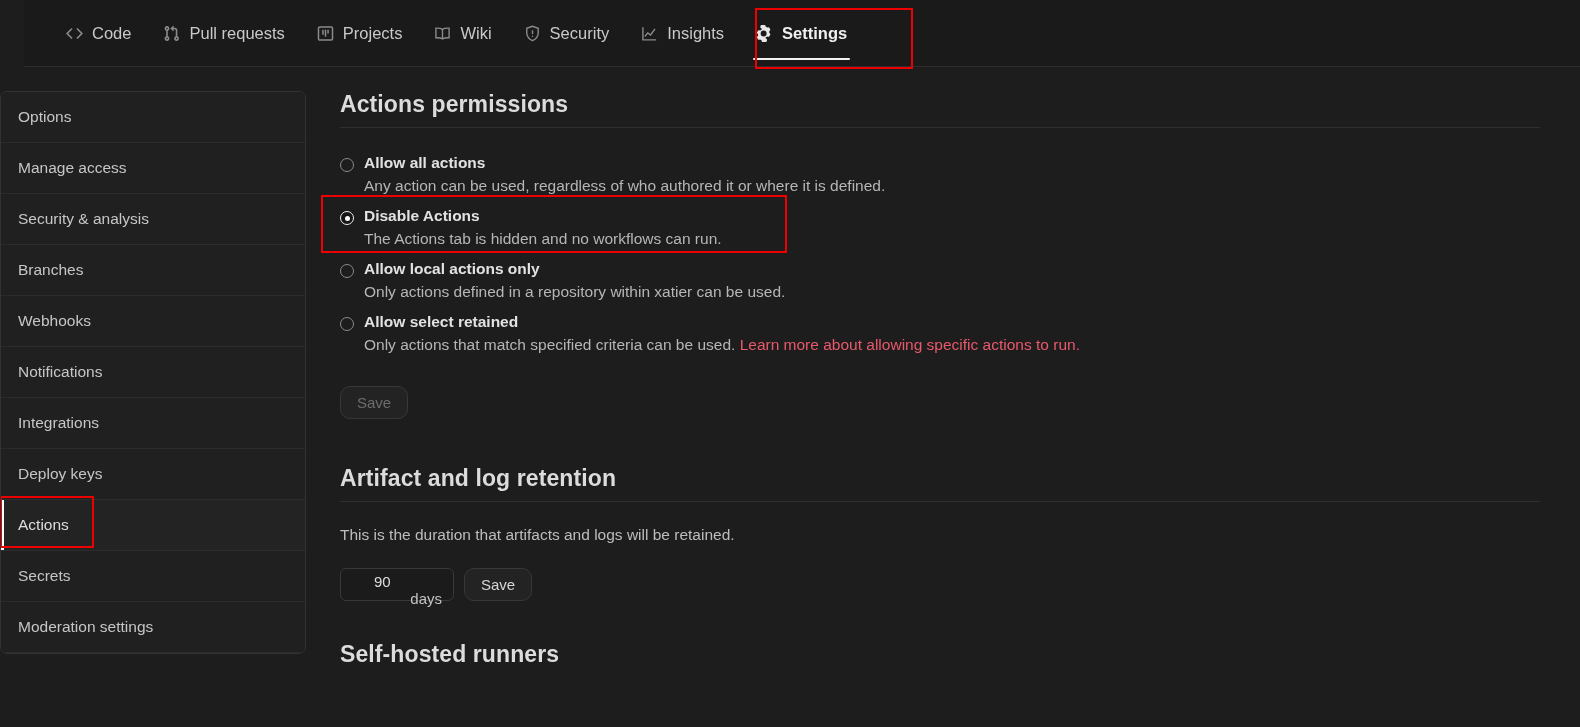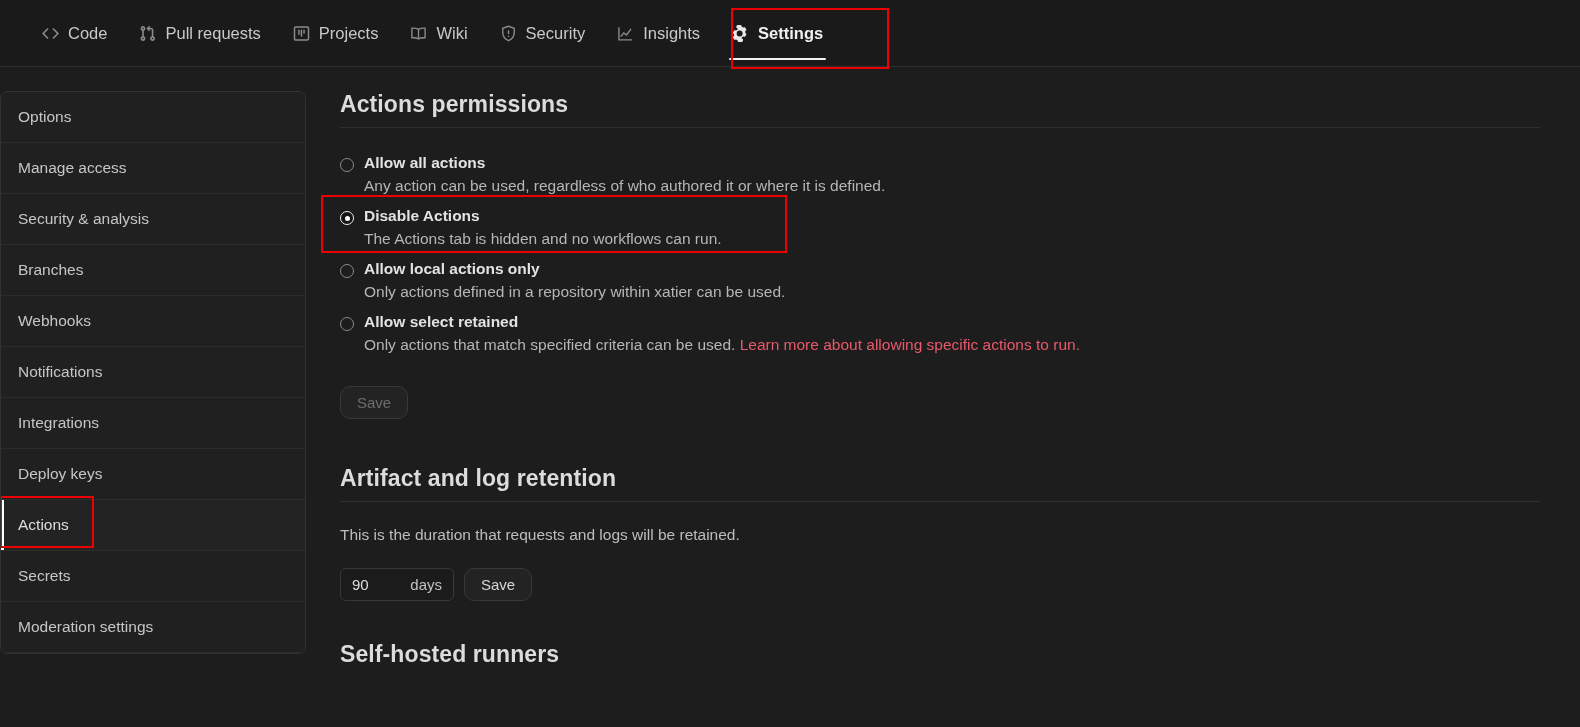--- a/index.html
+++ b/index.html
@@ -11,20 +11,21 @@
     font-family: "Liberation Sans", sans-serif;
     overflow: hidden;
   }
 
   
   .repo-header {
     position: relative;
     height: 67px;
     background: #1a1a1a;
     border-bottom: 1px solid #2e2e2e;
+    margin-left: 24px;
   }
 
   .nav-tabs {
     display: flex;
     align-items: center;
     height: 67px;
     padding-left: 26px;
     gap: 0px;
   }
 
@@ -275,20 +276,21 @@
 
   .num-field {
     display: flex;
     align-items: center;
     height: 33px;
     width: 114px;
     background: #1b1b1b;
     border: 1px solid #383838;
     border-radius: 6px;
     padding: 4px 11px;
+    flex-direction: column;
   }
   .num-field input {
     width: 46px;
     background: transparent;
     border: none;
     outline: none;
     color: #dddddd;
     font-size: 15px;
     font-family: "Liberation Sans", sans-serif;
   }
@@ -467,21 +469,21 @@
     </div>
 
     <div class="btn-row-perm">
       <button class="btn is-disabled">Save</button>
     </div>
 
     <div class="block-spacer"></div>
 
     <h2 class="section-title">Artifact and log retention</h2>
     <div class="rule"></div>
-    <div class="body-text">This is the duration that requests and logs will be retained.</div>
+    <div class="body-text">This is the duration that artifacts and logs will be retained.</div>
 
     <div class="retention-row">
       <div class="num-field">
         <input type="text" value="90" style="">
         <span class="num-unit">days</span>
       </div>
       <button class="btn">Save</button>
     </div>
 
     <div style="height:40px"></div>

